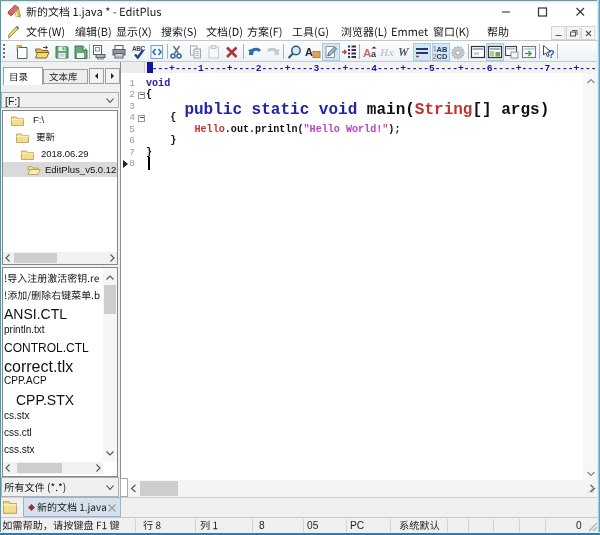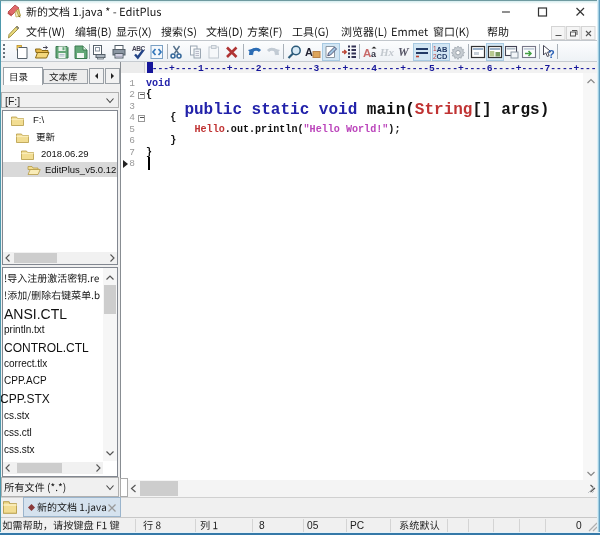--- a/index.html
+++ b/index.html
@@ -288,23 +288,23 @@
 <div class="abs" style="left:2px;top:267px;width:116px;height:210px;background:#fff;border:1px solid #828790"></div>
 <svg style="position:absolute;left:4px;top:273.0px;overflow:visible" width="95.4" height="11.5" viewBox="0 -900 9543 1150">
     <path d="M130 -221L193 -221L205 -645L207 -749L115 -749L117 -645ZM161 13C198 13 227 -15 227 -56C227 -98 198 -126 161 -126C125 -126 95 -98 95 -56C95 -15 125 13 161 13ZM534 -182C597 -130 668 -53 697 -1L753 -51C722 -100 654 -170 593 -221L971 -221L971 -11C971 4 965 9 945 10C926 10 854 11 780 9C791 28 803 56 807 76C903 76 964 76 1000 65C1036 55 1048 35 1048 -9L1048 -221L1267 -221L1267 -291L1048 -291L1048 -369L971 -369L971 -291L385 -291L385 -221L579 -221ZM458 -770L458 -508C458 -414 508 -394 673 -394C710 -394 1032 -394 1072 -394C1198 -394 1231 -418 1244 -521C1221 -524 1191 -533 1171 -544C1163 -470 1149 -456 1067 -456C997 -456 720 -456 667 -456C556 -456 536 -467 536 -509L536 -562L1149 -562L1149 -800L458 -800ZM536 -734L1075 -734L1075 -629L536 -629ZM1618 -755C1684 -709 1735 -653 1779 -591C1714 -306 1589 -103 1364 13C1384 27 1419 58 1433 73C1636 -45 1764 -229 1840 -491C1950 -289 2021 -58 2250 70C2254 46 2274 6 2287 -15C1954 -214 1984 -590 1664 -819ZM2417 -774C2482 -743 2565 -695 2607 -662L2650 -724C2607 -755 2523 -800 2459 -828ZM2365 -497C2428 -467 2510 -420 2550 -388L2592 -451C2550 -482 2467 -526 2406 -553ZM2394 18L2457 69C2517 -24 2586 -150 2639 -255L2585 -305C2527 -191 2448 -59 2394 18ZM2871 -819C2905 -767 2940 -697 2954 -653L3027 -682C3012 -726 2974 -793 2939 -844ZM2657 -649L2657 -578L2920 -578L2920 -352L2695 -352L2695 -281L2920 -281L2920 -23L2625 -23L2625 49L3285 49L3285 -23L2998 -23L2998 -281L3225 -281L3225 -352L2998 -352L2998 -578L3261 -578L3261 -649ZM3867 -775L3867 -464L3867 -443L3763 -443L3763 -775L3477 -775L3477 -466L3477 -443L3365 -443L3365 -371L3475 -371C3469 -236 3447 -83 3363 33C3379 43 3407 70 3418 86C3510 -40 3539 -220 3547 -371L3690 -371L3690 -15C3690 0 3685 4 3671 5C3657 6 3611 6 3560 4C3570 23 3582 54 3585 72C3655 72 3699 71 3726 59C3753 47 3763 26 3763 -14L3763 -371L3865 -371C3860 -238 3840 -85 3766 31C3781 40 3811 68 3822 82C3906 -43 3932 -222 3938 -371L4100 -371L4100 -12C4100 3 4095 8 4079 9C4066 10 4017 10 3965 9C3976 28 3986 60 3990 79C4063 79 4108 78 4136 66C4164 54 4174 31 4174 -11L4174 -371L4281 -371L4281 -443L4174 -443L4174 -775ZM3549 -704L3690 -704L3690 -443L3549 -443L3549 -466ZM3940 -443L3940 -464L3940 -704L4100 -704L4100 -443ZM4663 -551L4840 -551L4840 -471L4663 -471ZM4663 -682L4840 -682L4840 -604L4663 -604ZM4387 -786C4437 -750 4496 -696 4526 -659L4572 -708C4542 -744 4480 -794 4430 -829ZM4358 -509C4406 -478 4467 -432 4496 -402L4541 -453C4510 -483 4448 -527 4400 -555ZM4369 26L4430 65C4471 -25 4520 -146 4555 -248L4502 -286C4463 -177 4408 -50 4369 26ZM5015 -841C4997 -685 4963 -534 4905 -432L4905 -738L4767 -738L4802 -830L4724 -841C4719 -811 4707 -771 4697 -738L4601 -738L4601 -415L4898 -415C4913 -403 4937 -377 4947 -366C4963 -392 4978 -422 4992 -454C5007 -359 5031 -257 5071 -163C5030 -82 4976 -16 4902 35C4917 46 4943 70 4952 81C5015 32 5065 -25 5104 -93C5140 -27 5186 33 5245 79C5255 61 5279 32 5293 19C5228 -27 5178 -91 5140 -164C5190 -277 5219 -415 5237 -579L5283 -579L5283 -648L5051 -648C5064 -706 5075 -768 5083 -830ZM4689 -394L4713 -339L4560 -339L4560 -276L4659 -276L4659 -240C4659 -167 4645 -50 4521 37C4538 49 4561 68 4573 81C4668 12 4704 -74 4716 -151L4832 -151C4827 -53 4821 -14 4811 -3C4805 4 4798 6 4785 6C4773 6 4740 5 4704 2C4714 18 4720 44 4722 64C4759 66 4797 65 4817 64C4839 62 4855 56 4869 40C4887 18 4893 -39 4900 -185C4901 -194 4901 -213 4901 -213L4723 -213L4723 -238L4723 -276L4935 -276L4935 -339L4785 -339C4776 -362 4764 -389 4752 -410ZM5172 -579C5159 -451 5139 -339 5105 -244C5065 -348 5043 -462 5030 -566L5034 -579ZM5414 -774C5475 -741 5559 -693 5601 -662L5645 -724C5602 -752 5517 -798 5456 -827ZM5365 -499C5426 -466 5509 -418 5550 -390L5592 -452C5549 -480 5465 -525 5406 -554ZM5388 16L5452 67C5511 -26 5581 -151 5634 -257L5579 -306C5521 -193 5442 -61 5388 16ZM5643 -547L5643 -475L5932 -475L5932 -309L5715 -309L5715 79L5785 79L5785 36L6142 36L6142 74L6214 74L6214 -309L6003 -309L6003 -475L6280 -475L6280 -547L6003 -547L6003 -722C6090 -737 6171 -756 6237 -778L6177 -836C6066 -797 5863 -765 5690 -747C5698 -730 5708 -701 5712 -683C5783 -690 5858 -699 5932 -710L5932 -547ZM5785 -32L5785 -240L6142 -240L6142 -32ZM6505 -553C6477 -492 6429 -419 6370 -375L6431 -338C6489 -386 6534 -462 6566 -525ZM6675 -628C6737 -599 6811 -553 6847 -518L6887 -567C6850 -600 6774 -645 6713 -672ZM7052 -511C7116 -456 7189 -376 7221 -323L7278 -365C7245 -418 7170 -494 7107 -548ZM7011 -638C6934 -544 6822 -466 6693 -404L6693 -569L6625 -569L6625 -376L6625 -373C6541 -338 6451 -309 6361 -287C6375 -272 6397 -240 6406 -224C6486 -247 6567 -275 6644 -308C6663 -288 6698 -282 6759 -282C6781 -282 6948 -282 6972 -282C7059 -282 7081 -311 7091 -430C7072 -434 7044 -444 7027 -455C7024 -358 7015 -344 6967 -344C6930 -344 6790 -344 6763 -344L6725 -346C6863 -413 6987 -499 7075 -606ZM6484 -196L6484 34L7094 34L7094 78L7169 78L7169 -204L7094 -204L7094 -37L6859 -37L6859 -250L6783 -250L6783 -37L6558 -37L6558 -196ZM6765 -838C6775 -813 6784 -781 6790 -754L6400 -754L6400 -558L6474 -558L6474 -686L7172 -686L7172 -558L7248 -558L7248 -754L6868 -754C6862 -783 6849 -820 6836 -850ZM8165 -488L8165 -315L7910 -315L7911 -375L7911 -488ZM8165 -556L7911 -556L7911 -724L8165 -724ZM7837 -792L7837 -375C7837 -236 7827 -71 7714 43C7733 51 7764 72 7777 85C7864 -4 7895 -128 7906 -247L8165 -247L8165 -25C8165 -10 8160 -5 8145 -5C8131 -4 8082 -4 8030 -6C8040 14 8051 48 8054 69C8128 69 8173 67 8201 54C8231 42 8240 19 8240 -24L8240 -792ZM7510 -839C7477 -745 7421 -656 7357 -597C7370 -580 7390 -542 7396 -527C7432 -562 7467 -607 7498 -657L7765 -657L7765 -726L7536 -726C7552 -756 7565 -788 7577 -819ZM7380 -345L7380 -276L7521 -276L7521 -69C7521 -30 7493 -11 7474 -3C7487 17 7500 52 7505 72C7522 55 7551 39 7746 -63C7740 -78 7734 -107 7732 -127L7595 -59L7595 -276L7759 -276L7759 -345L7595 -345L7595 -480L7745 -480L7745 -548L7431 -548L7431 -480L7521 -480L7521 -345ZM8462 13C8498 13 8528 -15 8528 -56C8528 -98 8498 -126 8462 -126C8425 -126 8396 -98 8396 -56C8396 -15 8425 13 8462 13ZM8693 0L8785 0L8785 -349C8821 -441 8876 -475 8921 -475C8944 -475 8956 -472 8974 -466L8991 -545C8974 -554 8957 -557 8933 -557C8873 -557 8817 -513 8779 -444L8777 -444L8768 -543L8693 -543ZM9301 13C9374 13 9432 -11 9479 -42L9447 -103C9406 -76 9364 -60 9311 -60C9208 -60 9137 -134 9131 -250L9497 -250C9499 -264 9501 -282 9501 -302C9501 -457 9423 -557 9284 -557C9160 -557 9041 -448 9041 -271C9041 -92 9156 13 9301 13ZM9130 -315C9141 -423 9209 -484 9286 -484C9371 -484 9421 -425 9421 -315Z" fill="#1a1a1a"></path>
   </svg>
 <svg style="position:absolute;left:4px;top:290.2px;overflow:visible" width="96.1" height="11.5" viewBox="0 -900 9611 1150">
     <path d="M130 -221L193 -221L205 -645L207 -749L115 -749L117 -645ZM161 13C198 13 227 -15 227 -56C227 -98 198 -126 161 -126C125 -126 95 -98 95 -56C95 -15 125 13 161 13ZM730 -289C707 -213 665 -126 603 -75L658 -34C723 -92 764 -186 789 -266ZM966 -254C995 -187 1024 -99 1032 -40L1093 -63C1083 -120 1055 -207 1022 -273ZM1089 -281C1146 -205 1206 -100 1230 -31L1293 -63C1267 -132 1207 -233 1148 -309ZM856 -397L856 -3C856 9 852 13 838 13C825 13 782 14 732 12C741 33 750 60 753 80C820 80 864 79 891 68C918 57 926 37 926 -2L926 -397ZM408 -777C466 -748 536 -701 569 -667L614 -728C579 -761 509 -804 452 -831ZM361 -506C421 -480 493 -437 528 -405L571 -466C535 -498 463 -537 402 -561ZM383 25L450 67C494 -22 544 -139 582 -239L522 -281C480 -173 423 -49 383 25ZM650 -783L650 -713L871 -713C860 -667 845 -622 826 -579L604 -579L604 -508L789 -508C739 -427 670 -357 577 -311C591 -297 613 -270 623 -254C737 -313 817 -403 873 -508L999 -508C1055 -408 1149 -316 1245 -270C1256 -288 1279 -314 1294 -328C1211 -363 1130 -431 1077 -508L1277 -508L1277 -579L907 -579C924 -622 938 -667 950 -713L1243 -713L1243 -783ZM1895 -716L1895 65L1967 65L1967 -9L2161 -9L2161 57L2236 57L2236 -716ZM1967 -81L1967 -643L2161 -643L2161 -81ZM1518 -827L1517 -650L1376 -650L1376 -577L1515 -577C1508 -325 1477 -103 1351 29C1370 41 1397 64 1409 81C1544 -66 1579 -306 1588 -577L1740 -577C1732 -192 1723 -55 1702 -26C1693 -13 1683 -9 1668 -10C1650 -10 1607 -10 1560 -14C1573 7 1580 39 1582 61C1627 64 1673 65 1701 61C1730 57 1749 48 1767 22C1798 -21 1805 -167 1813 -612C1813 -623 1813 -650 1813 -650L1590 -650L1592 -827ZM2334 179L2401 179L2700 -794L2634 -794ZM3424 -729L3424 -164L3485 -164L3485 -729ZM3569 -823L3569 -5C3569 10 3564 14 3551 14C3538 14 3496 15 3448 13C3458 32 3468 62 3470 80C3534 80 3575 78 3600 67C3625 56 3635 36 3635 -5L3635 -823ZM2759 -450L2759 -381L2823 -381L2823 -331C2823 -207 2818 -59 2754 43C2770 50 2797 69 2809 81C2877 -27 2886 -199 2886 -332L2886 -381L2979 -381L2979 -12C2979 -1 2975 3 2965 3C2954 3 2922 4 2886 3C2895 20 2903 51 2905 69C2958 69 2992 67 3013 55C3035 44 3042 23 3042 -11L3042 -381L3112 -381L3112 -374C3112 -242 3108 -71 3052 46C3067 53 3095 69 3107 79C3167 -44 3175 -235 3175 -375L3175 -381L3268 -381L3268 -12C3268 0 3264 3 3254 4C3243 4 3211 4 3175 3C3184 21 3192 51 3194 69C3248 69 3281 67 3302 56C3324 44 3331 24 3331 -11L3331 -381L3383 -381L3383 -450L3331 -450L3331 -808L3112 -808L3112 -450L3042 -450L3042 -808L2823 -808L2823 -450ZM2886 -741L2979 -741L2979 -450L2886 -450ZM3175 -741L3268 -741L3268 -450L3175 -450ZM4189 -221C4155 -149 4104 -74 4051 -22C4068 -12 4097 8 4109 19C4160 -36 4217 -122 4256 -202ZM4479 -200C4532 -136 4594 -47 4622 10L4682 -25C4653 -81 4592 -166 4535 -229ZM3793 -800L3793 77L3860 77L3860 -732L3989 -732C3965 -665 3934 -576 3904 -505C3981 -426 4000 -358 4000 -303C4000 -271 3994 -244 3977 -233C3969 -226 3958 -224 3944 -223C3928 -222 3906 -222 3882 -225C3893 -205 3899 -177 3900 -158C3924 -157 3951 -157 3972 -159C3993 -162 4012 -168 4026 -179C4055 -199 4067 -241 4067 -296C4066 -358 4048 -430 3971 -513C4007 -592 4046 -691 4077 -774L4029 -803L4018 -800ZM4086 -345L4086 -276L4349 -276L4349 -7C4349 6 4345 11 4329 11C4315 12 4266 12 4210 10C4222 30 4232 59 4236 79C4308 79 4354 78 4383 66C4412 55 4421 34 4421 -7L4421 -276L4669 -276L4669 -345L4421 -345L4421 -467L4575 -467L4575 -533L4180 -533L4180 -467L4349 -467L4349 -345ZM4376 -847C4310 -727 4185 -611 4059 -546C4077 -532 4098 -509 4109 -492C4208 -549 4305 -634 4379 -730C4464 -624 4550 -557 4639 -501C4650 -522 4672 -546 4690 -561C4597 -611 4504 -678 4417 -784L4440 -822ZM5127 -840C5114 -778 5097 -715 5076 -653L4780 -653L4780 -580L5049 -580C4985 -420 4889 -274 4746 -177C4762 -162 4785 -135 4797 -117C4870 -169 4931 -232 4983 -303L4983 81L5058 81L5058 25L5503 25L5503 76L5581 76L5581 -386L5038 -386C5074 -447 5105 -512 5131 -580L5654 -580L5654 -653L5157 -653C5175 -710 5191 -767 5205 -825ZM5058 -48L5058 -313L5503 -313L5503 -48ZM5766 -346L5766 -278L5880 -278L5880 -83C5880 -36 5847 -1 5830 12C5843 25 5863 52 5871 68C5885 49 5909 31 6065 -78C6057 -90 6047 -116 6042 -135L5944 -69L5944 -278L6055 -278L6055 -346L5944 -346L5944 -482L6045 -482L6045 -548L5807 -548C5831 -581 5853 -618 5873 -659L6049 -659L6049 -728L5903 -728C5916 -760 5928 -793 5937 -826L5871 -843C5844 -742 5797 -645 5741 -580C5755 -566 5777 -534 5785 -520L5804 -544L5804 -482L5880 -482L5880 -346ZM6293 -761L6293 -706L6412 -706L6412 -626L6268 -626L6268 -568L6412 -568L6412 -487L6293 -487L6293 -431L6412 -431L6412 -355L6290 -355L6290 -296L6412 -296L6412 -214L6265 -214L6265 -155L6412 -155L6412 -32L6472 -32L6472 -155L6657 -155L6657 -214L6472 -214L6472 -296L6635 -296L6635 -355L6472 -355L6472 -431L6619 -431L6619 -568L6680 -568L6680 -626L6619 -626L6619 -761L6472 -761L6472 -837L6412 -837L6412 -761ZM6472 -568L6563 -568L6563 -487L6472 -487ZM6472 -626L6472 -706L6563 -706L6563 -626ZM6082 -408C6082 -413 6089 -419 6097 -425L6203 -425C6195 -344 6182 -273 6164 -212C6149 -247 6135 -287 6124 -334L6073 -313C6091 -243 6113 -185 6138 -138C6105 -60 6060 -4 6004 32C6017 46 6033 69 6042 85C6098 46 6143 -6 6178 -76C6267 39 6388 66 6526 66L6657 66C6661 48 6670 18 6680 1C6647 2 6554 2 6530 2C6404 2 6287 -23 6205 -139C6237 -229 6258 -342 6267 -485L6230 -490L6219 -489L6156 -489C6198 -566 6240 -665 6274 -764L6232 -792L6212 -782L6068 -782L6068 -712L6188 -712C6159 -626 6121 -546 6107 -522C6091 -491 6068 -464 6051 -460C6061 -447 6076 -421 6082 -408ZM7526 -645C7364 -607 7057 -585 6806 -579C6813 -562 6821 -532 6823 -514C7079 -519 7391 -541 7586 -586ZM6851 -462C6889 -417 6926 -354 6940 -312L7007 -341C6992 -383 6953 -444 6914 -489ZM7127 -489C7155 -444 7180 -385 7186 -347L7257 -371C7249 -410 7222 -467 7193 -510ZM7522 -526C7496 -467 7447 -382 7409 -332L7467 -305C7507 -354 7557 -431 7598 -498ZM7344 -840L7344 -770L7085 -770L7085 -840L7009 -840L7009 -770L6776 -770L6776 -703L7009 -703L7009 -623L7085 -623L7085 -703L7344 -703L7344 -634L7420 -634L7420 -703L7657 -703L7657 -770L7420 -770L7420 -840ZM7174 -341L7174 -264L6773 -264L6773 -196L7106 -196C7016 -113 6875 -40 6749 -4C6766 11 6789 41 6801 61C6932 16 7078 -71 7174 -171L7174 80L7252 80L7252 -173C7344 -72 7490 12 7626 55C7637 34 7660 5 7677 -11C7545 -44 7404 -113 7316 -196L7661 -196L7661 -264L7252 -264L7252 -341ZM7936 -437L8174 -437L8174 -329L7936 -329ZM8251 -437L8500 -437L8500 -329L8251 -329ZM7936 -603L8174 -603L8174 -497L7936 -497ZM8251 -603L8500 -603L8500 -497L8251 -497ZM8424 -836C8401 -785 8360 -715 8324 -667L8081 -667L8122 -687C8102 -729 8055 -791 8014 -836L7951 -806C7987 -764 8026 -707 8048 -667L7863 -667L7863 -265L8174 -265L8174 -170L7769 -170L7769 -100L8174 -100L8174 79L8251 79L8251 -100L8664 -100L8664 -170L8251 -170L8251 -265L8576 -265L8576 -667L8408 -667C8440 -709 8475 -761 8505 -809ZM8854 13C8890 13 8920 -15 8920 -56C8920 -98 8890 -126 8854 -126C8817 -126 8788 -98 8788 -56C8788 -15 8817 13 8854 13ZM9324 13C9448 13 9560 -94 9560 -280C9560 -448 9484 -557 9344 -557C9283 -557 9223 -523 9173 -481L9177 -578L9177 -796L9085 -796L9085 0L9158 0L9166 -56L9170 -56C9217 -13 9274 13 9324 13ZM9309 -64C9273 -64 9224 -78 9177 -120L9177 -406C9228 -454 9276 -480 9321 -480C9425 -480 9465 -400 9465 -279C9465 -145 9399 -64 9309 -64Z" fill="#1a1a1a"></path>
   </svg>
 <div class="abs" style="left:4px;top:306.4px;font-size:14px;color:#111">ANSI.CTL</div>
 <div class="abs" style="left:4px;top:323.6px;font-size:10px;color:#111">println.txt</div>
 <div class="abs" style="left:4px;top:340.8px;font-size:12px;color:#111">CONTROL.CTL</div>
-<div class="abs" style="left:4px;top:358.0px;font-size:10px;color:#111">correct.tlx</div>
+<div class="abs" style="left:4px;top:358.0px;font-size:16px;color:#111">correct.tlx</div>
 <div class="abs" style="left:4px;top:375.2px;font-size:10px;color:#111">CPP.ACP</div>
-<div class="abs" style="left:0;top:392.4px;font-size:12px;color:#111">CPP.STX</div>
+<div class="abs" style="left:16px;top:392.4px;font-size:14px;color:#111">CPP.STX</div>
 <div class="abs" style="left:4px;top:409.6px;font-size:10px;color:#111">cs.stx</div>
 <div class="abs" style="left:4px;top:426.8px;font-size:10px;color:#111">css.ctl</div>
 <div class="abs" style="left:4px;top:444.0px;font-size:10px;color:#111">css.stx</div>
 <div class="abs" style="left:103px;top:268px;width:14px;height:193px;background:#f6f6f6"></div>
 <svg class="abs" style="left:103px;top:272px" width="14" height="11" viewBox="0 0 14 11">
     <path d="M3.5 7.5 l3.5-3.5 3.5 3.5" fill="none" stroke="#555" stroke-width="1.2"></path>
   </svg>
 <svg class="abs" style="left:103px;top:448px" width="14" height="11" viewBox="0 0 14 11">
     <path d="M3.5 3.5 l3.5 3.5 3.5-3.5" fill="none" stroke="#555" stroke-width="1.2"></path>
   </svg>

